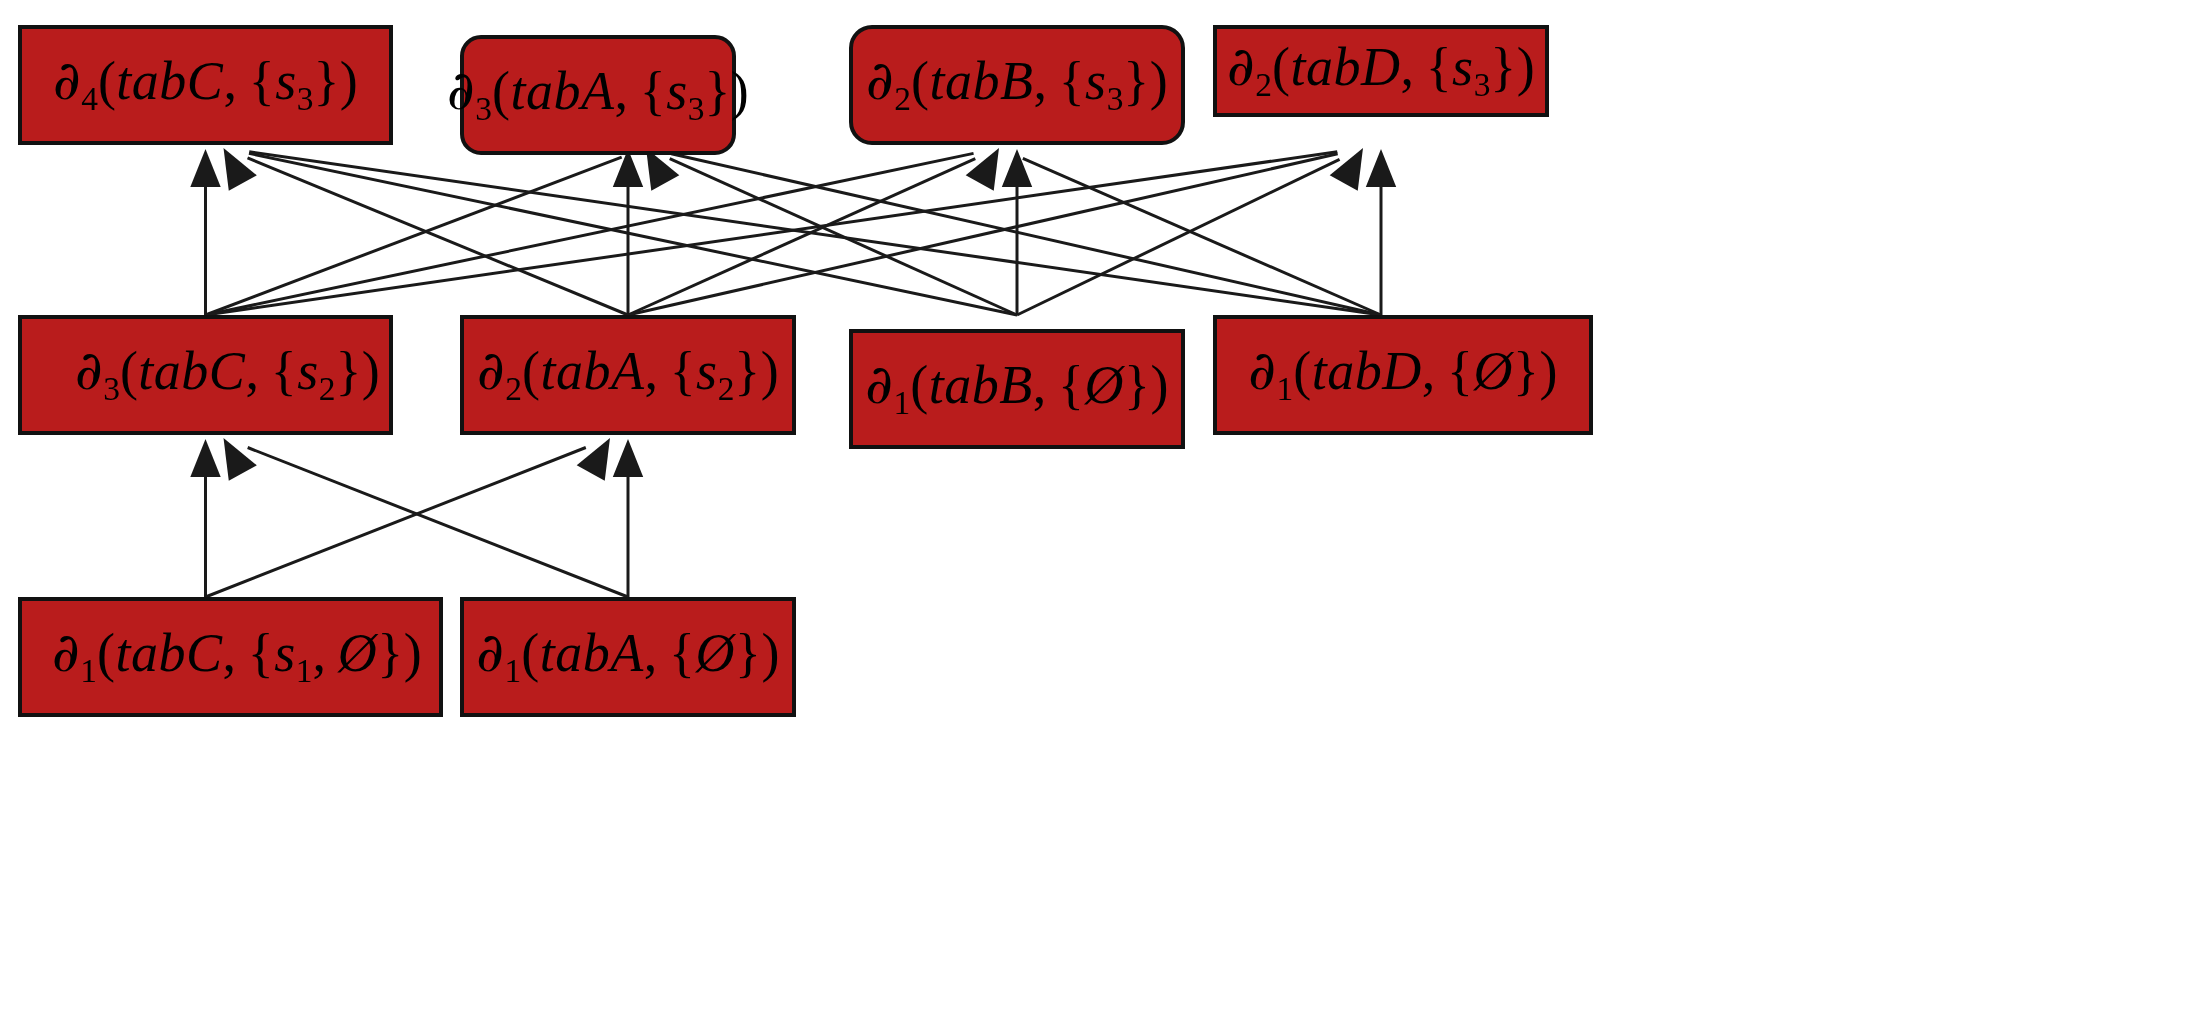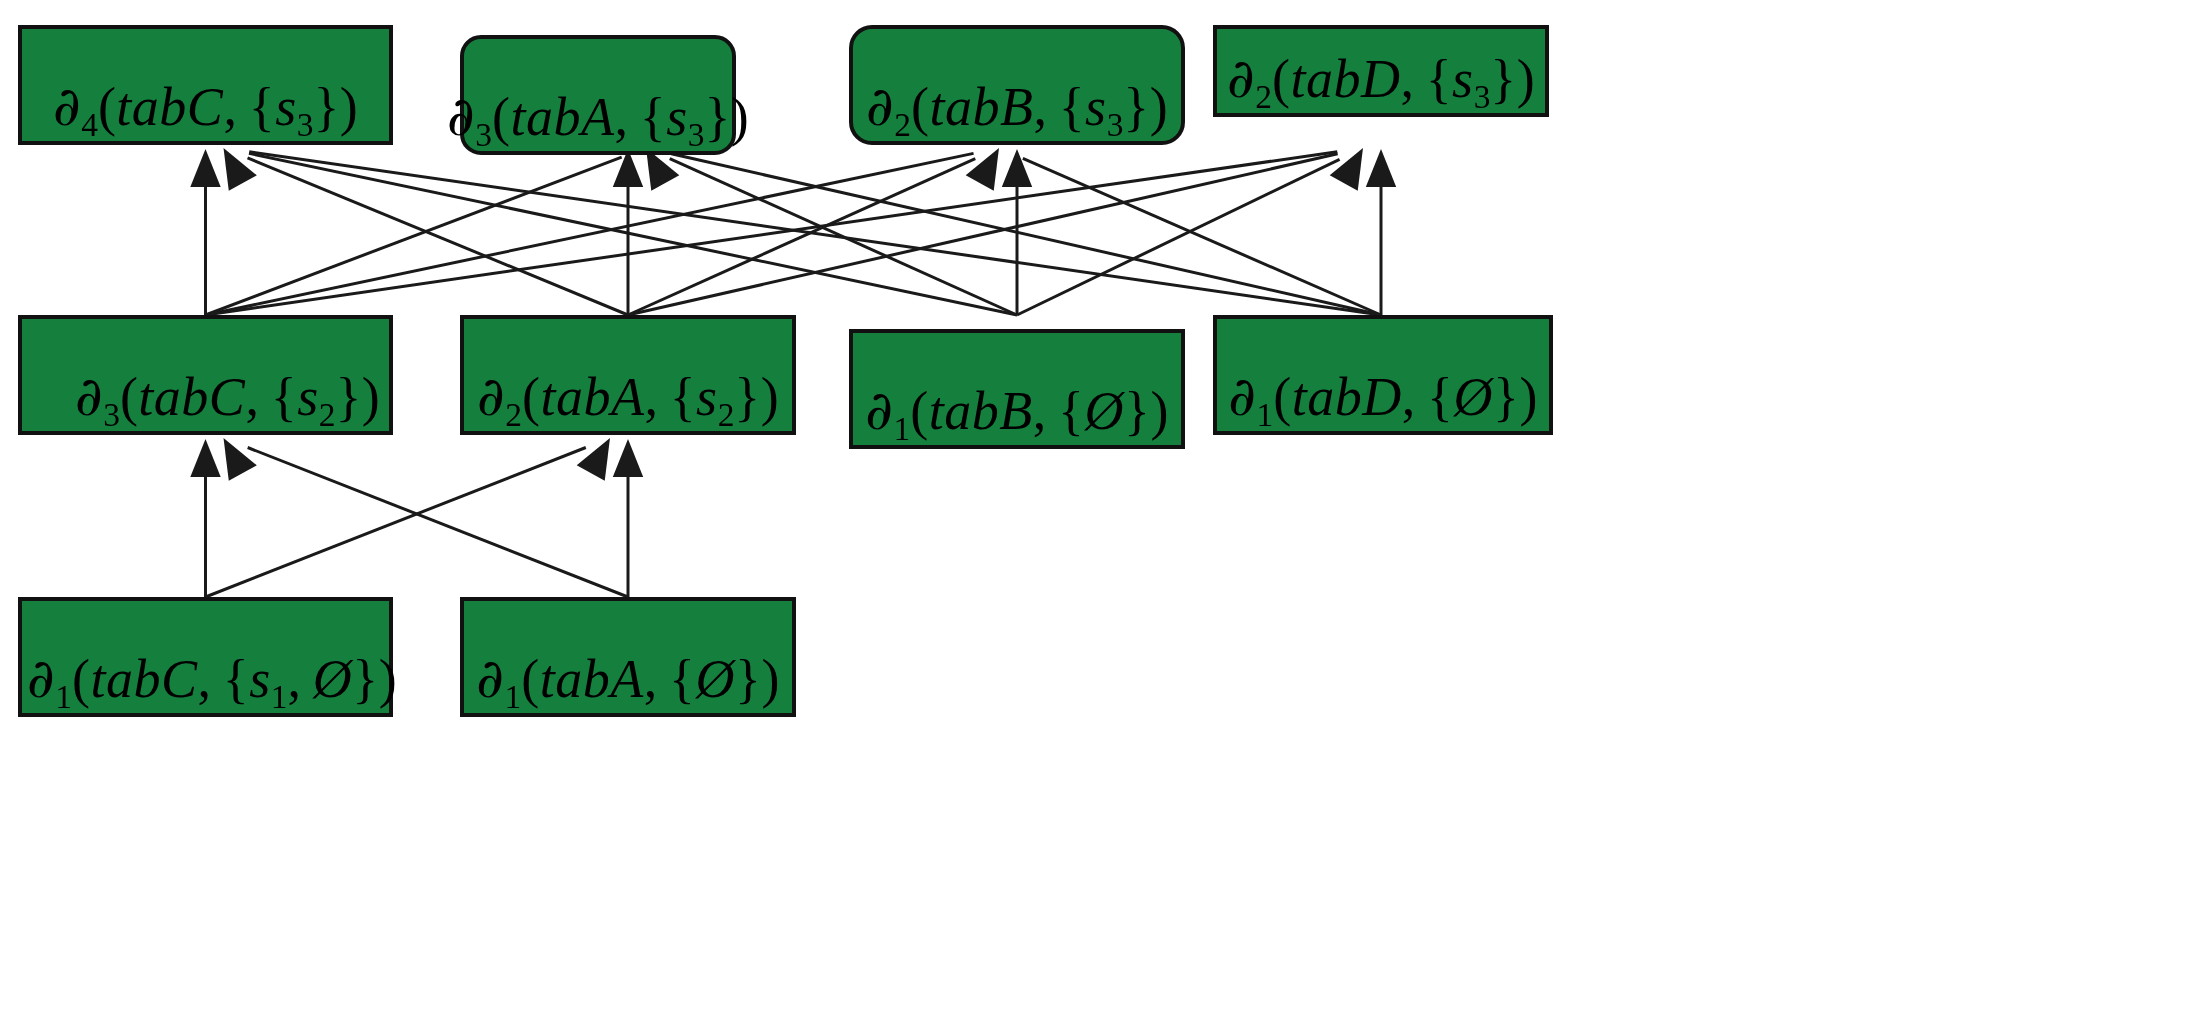--- a/index.html
+++ b/index.html
@@ -22,24 +22,24 @@
     position: absolute;
     left: 0;
     top: 0;
     width: 2208px;
     height: 1033px;
     pointer-events: none;
   }
   .node {
     position: absolute;
     box-sizing: border-box;
-    background: #15803d;
+    background: #b91c1c;
     border: 4px solid #111111;
     display: flex;
-    align-items: flex-end;
+    align-items: center;
     justify-content: center;
     z-index: 5;
   }
   .node-label {
     font-family: "Liberation Serif", "DejaVu Serif", serif;
     font-size: 54px;
     color: #000000;
     white-space: nowrap;
     line-height: 1;
     letter-spacing: 0.5px;
@@ -135,27 +135,27 @@
       <span class="partial">∂</span><sub>2</sub>(<span class="mathit">tabA</span>, {<span class="mathit">s</span><sub>2</sub>})
     </span>
   </div>
 
   <div class="node" style="left:849px; top:315px; width:336px; height:120px;margin-top:14px;">
     <span class="node-label">
       <span class="partial">∂</span><sub>1</sub>(<span class="mathit">tabB</span>, {<span class="mathit">Ø</span>})
     </span>
   </div>
 
-  <div class="node" style="left:1213px; top:315px; width:340px; height:120px;">
+  <div class="node" style="left:1213px; top:315px; width:380px; height:120px;">
     <span class="node-label">
       <span class="partial">∂</span><sub>1</sub>(<span class="mathit">tabD</span>, {<span class="mathit">Ø</span>})
     </span>
   </div>
 
-  <div class="node" style="left:18px; top:597px; width:375px; height:120px;padding-left:13px;">
+  <div class="node" style="left:18px; top:597px; width:425px; height:120px;padding-left:13px;">
     <span class="node-label">
       <span class="partial">∂</span><sub>1</sub>(<span class="mathit">tabC</span>, {<span class="mathit">s</span><sub>1</sub>, <span class="mathit">Ø</span>})
     </span>
   </div>
 
   <div class="node" style="left:460px; top:597px; width:336px; height:120px;">
     <span class="node-label">
       <span class="partial">∂</span><sub>1</sub>(<span class="mathit">tabA</span>, {<span class="mathit">Ø</span>})
     </span>
   </div>

